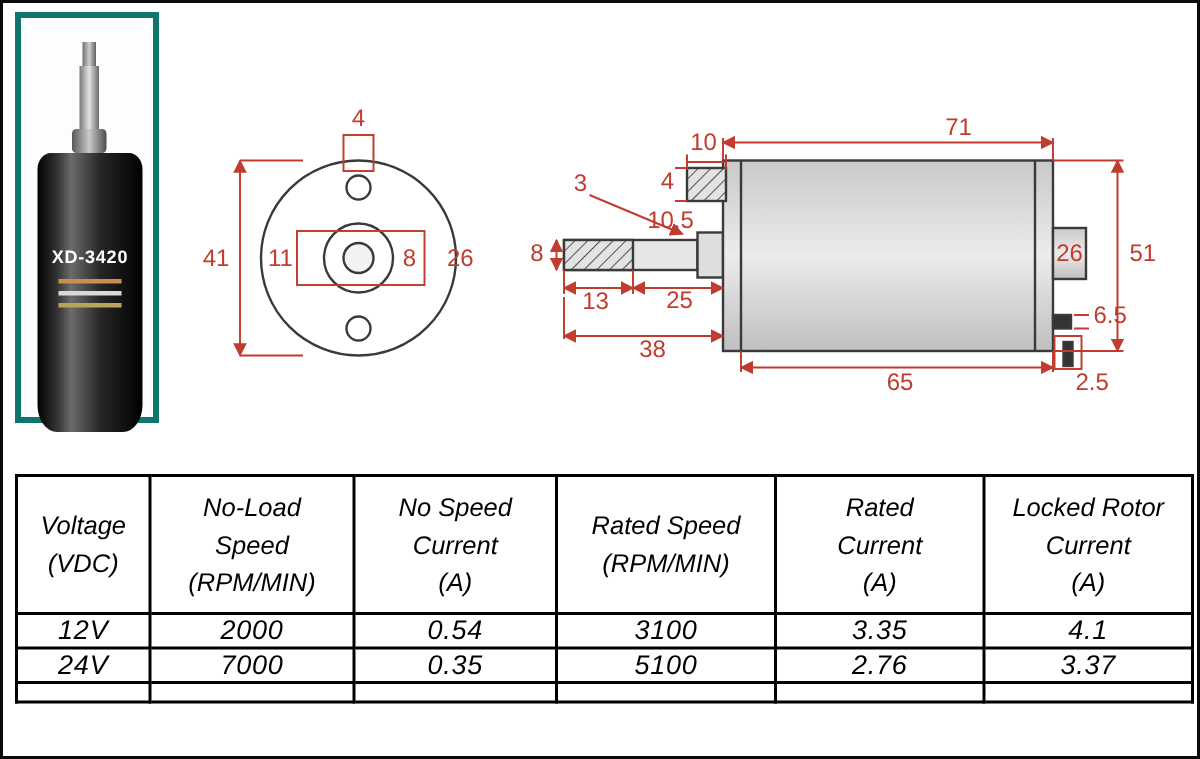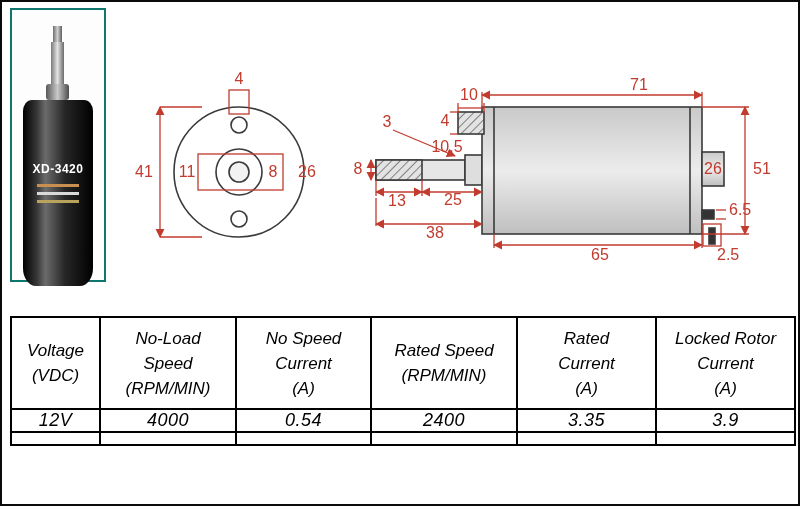--- a/index.html
+++ b/index.html
@@ -2,21 +2,21 @@
 <html><head>
 <meta charset="utf-8">
 <style>
   * { box-sizing: border-box; margin: 0; padding: 0; }
   body { font-family: "Liberation Sans", sans-serif; background: #fff; }
   .page { position: relative; width: 800px; height: 506px; background: #fff;
           border: 2px solid #0a0a0a; overflow: hidden; }
 
   
   .photo-box { position: absolute; left: 8px; top: 6px; width: 96px; height: 274px;
-               border: 2px solid #0f766e; background: #fdfdfd; }
+               border: 4px solid #0f766e; background: #fdfdfd; }
   .photo-box > div { position: absolute; }
   .shaft-tip  { left: 41px; top: 16px; width: 9px;  height: 16px;
                 background: linear-gradient(90deg,#6e6e6e,#cfcfcf,#5f5f5f); }
   .shaft      { left: 39px; top: 32px; width: 13px; height: 42px;
                 background: linear-gradient(90deg,#7a7a7a,#e3e3e3,#6a6a6a); }
   .collar     { left: 34px; top: 74px; width: 23px; height: 16px; border-radius: 3px;
                 background: linear-gradient(90deg,#585858,#c9c9c9,#4c4c4c); }
   .motor-body { left: 11px; top: 90px; width: 70px; height: 186px;
                 border-radius: 9px 9px 13px 13px / 11px 11px 18px 18px;
                 background: linear-gradient(90deg,#000 0%,#383838 20%,#6b6b6b 32%,#262626 60%,#000 100%); }
@@ -197,25 +197,33 @@
         <th>
           <div>Locked Rotor</div>
           <div>Current</div>
           <div>(A)</div>
         </th>
       </tr>
     </thead>
     <tbody>
       <tr>
         <td>12V</td>
-        <td>4000</td>
+        <td>2000</td>
         <td>0.54</td>
-        <td>2400</td>
+        <td>3100</td>
         <td>3.35</td>
-        <td>3.9</td>
+        <td>4.1</td>
+      </tr>
+      <tr>
+        <td>24V</td>
+        <td>7000</td>
+        <td>0.35</td>
+        <td>5100</td>
+        <td>2.76</td>
+        <td>3.37</td>
       </tr>
       <tr class="stub">
         <td></td>
         <td></td>
         <td></td>
         <td></td>
         <td></td>
         <td></td>
       </tr>
     </tbody>

